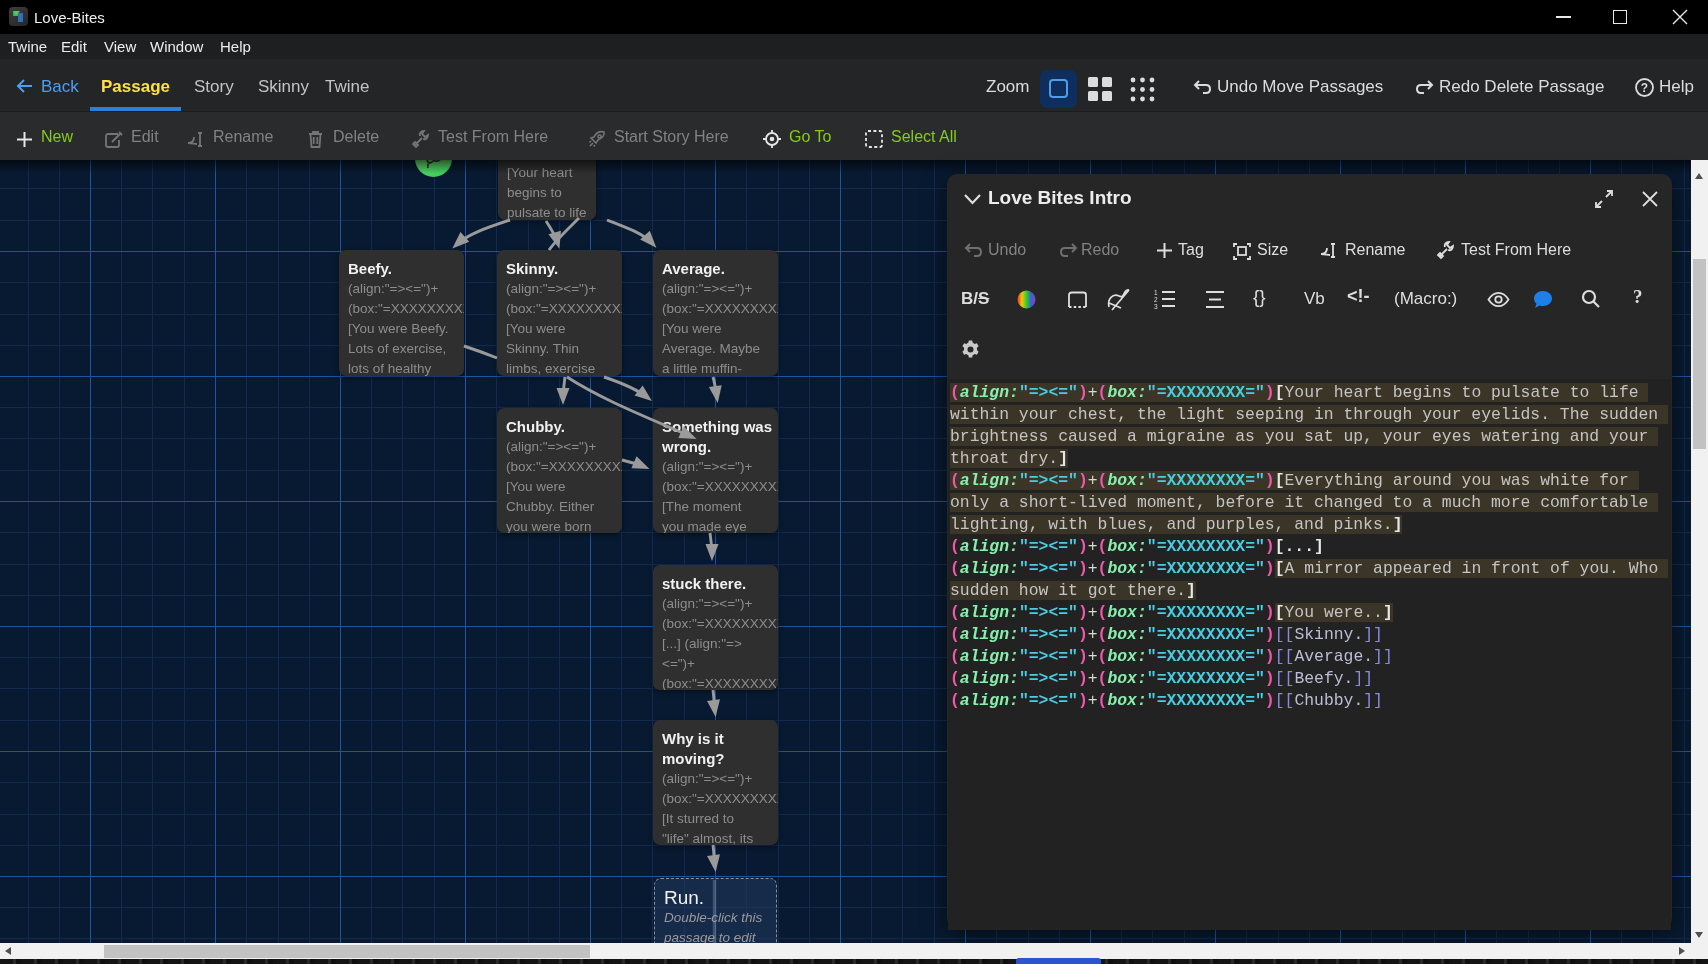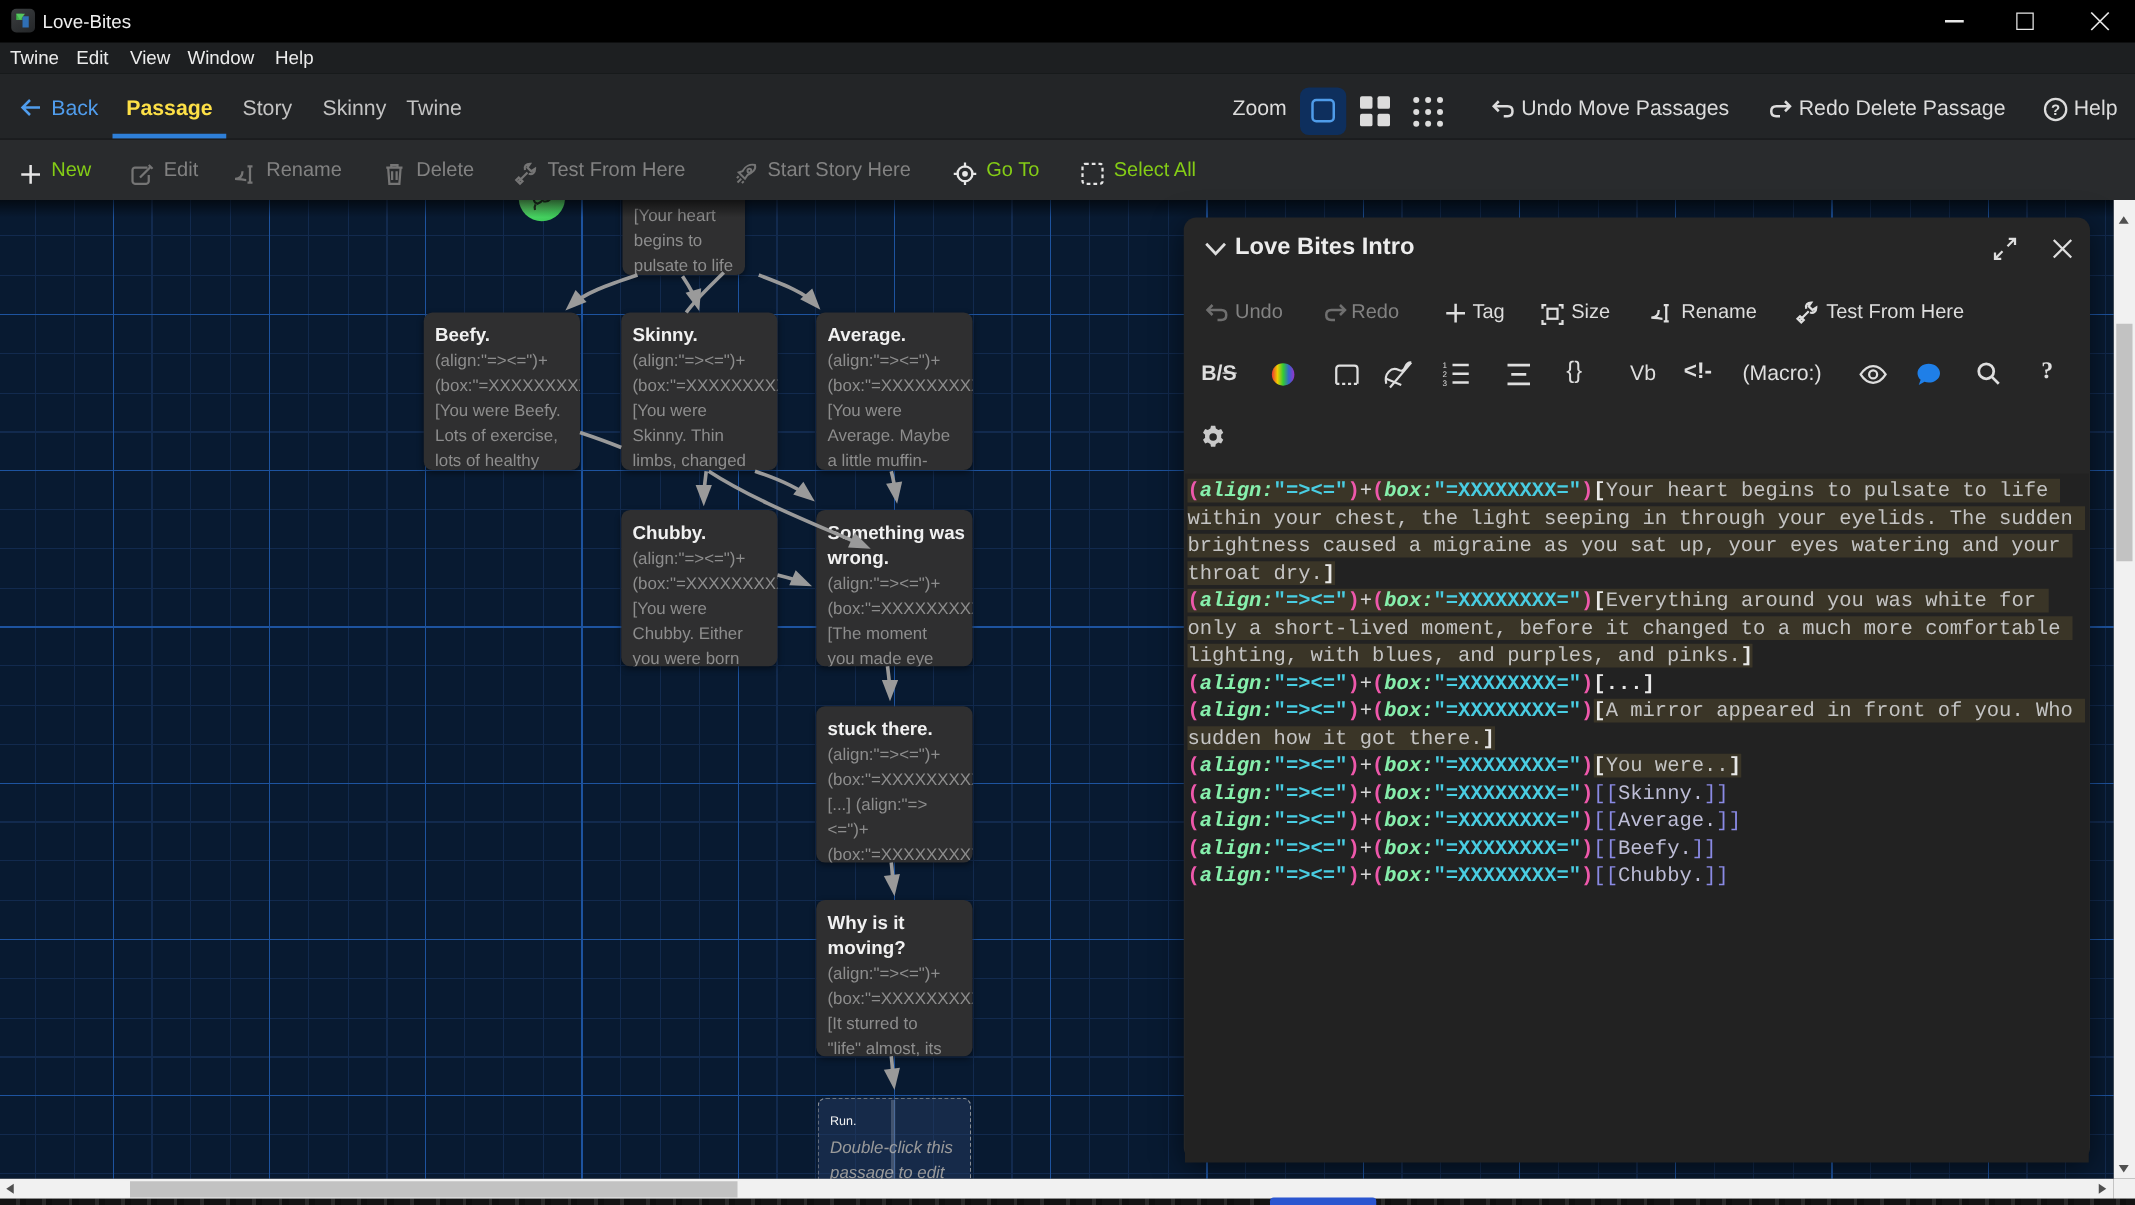--- a/index.html
+++ b/index.html
@@ -74,21 +74,21 @@
         <div class="bb">[You were Beefy. </div>
         <div class="bb">Lots of exercise, </div>
         <div class="bb">lots of healthy </div>
     </div>
     <div class="pbox" style="left:497px;top:90px;width:125px;height:126px">
       <div class="bt">Skinny.</div>
       <div class="bb">(align:"=&gt;&lt;=")+</div>
         <div class="bb">(box:"=XXXXXXXXX</div>
         <div class="bb">[You were </div>
         <div class="bb">Skinny. Thin </div>
-        <div class="bb">limbs, changed </div>
+        <div class="bb">limbs, exercise </div>
     </div>
     <div class="pbox" style="left:653px;top:90px;width:125px;height:126px">
       <div class="bt">Average.</div>
       <div class="bb">(align:"=&gt;&lt;=")+</div>
         <div class="bb">(box:"=XXXXXXXXX</div>
         <div class="bb">[You were </div>
         <div class="bb">Average. Maybe </div>
         <div class="bb">a little muffin-</div>
     </div>
     <div class="pbox" style="left:497px;top:248px;width:125px;height:125px">
@@ -117,21 +117,21 @@
     </div>
     <div class="pbox" style="left:653px;top:560px;width:125px;height:125px">
       <div class="bt">Why is it </div>
       <div class="bt">moving?</div>
       <div class="bb">(align:"=&gt;&lt;=")+</div>
         <div class="bb">(box:"=XXXXXXXXX</div>
         <div class="bb">[It sturred to </div>
         <div class="bb">"life" almost, its </div>
     </div>
     <div class="pbox" style="left:654px;top:718px;width:123px;height:125px;background:rgba(40,62,105,0.45);border:1.5px dashed #8a8f96;box-shadow:none">
-      <div class="bt" style="font-weight:normal;font-size:10px">Run.</div>
+      <div class="bt" style="font-weight:normal;font-size:19px">Run.</div>
       <div class="bb" style="font-style:italic;color:#9a9a9a">Double-click this </div>
       <div class="bb" style="font-style:italic;color:#9a9a9a">passage to edit </div>
 
     </div>
   </div>
 
   <svg class="abs" style="left:0;top:0" width="1691" height="783" viewBox="0 0 1691 783" fill="none" stroke="#9a9a9a" stroke-width="2.9">
     <defs>
       <marker id="ah" markerUnits="userSpaceOnUse" markerWidth="19" markerHeight="15" refX="13" refY="7.5" orient="auto">
         <path d="M1 1 L18 7.5 L1 14 Z" fill="#9a9a9a" stroke="none"></path>

